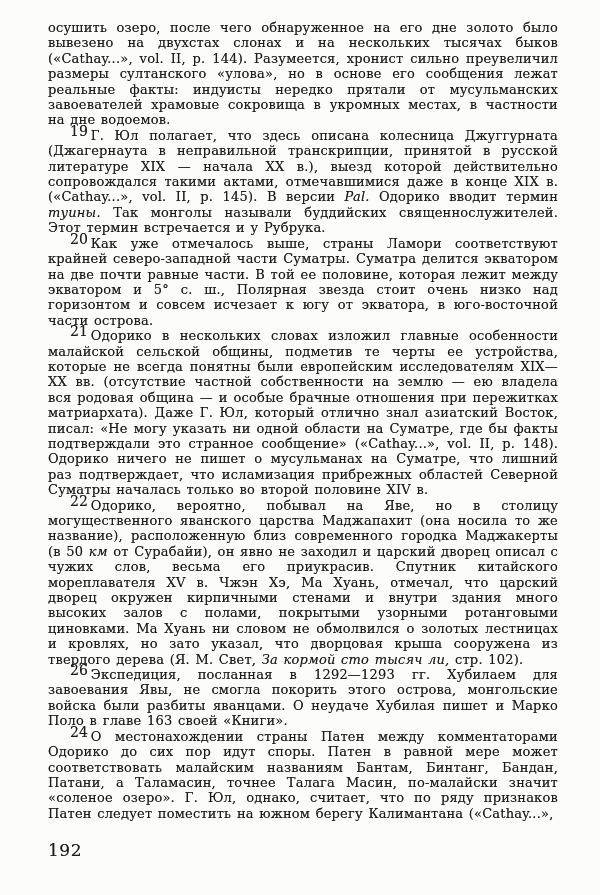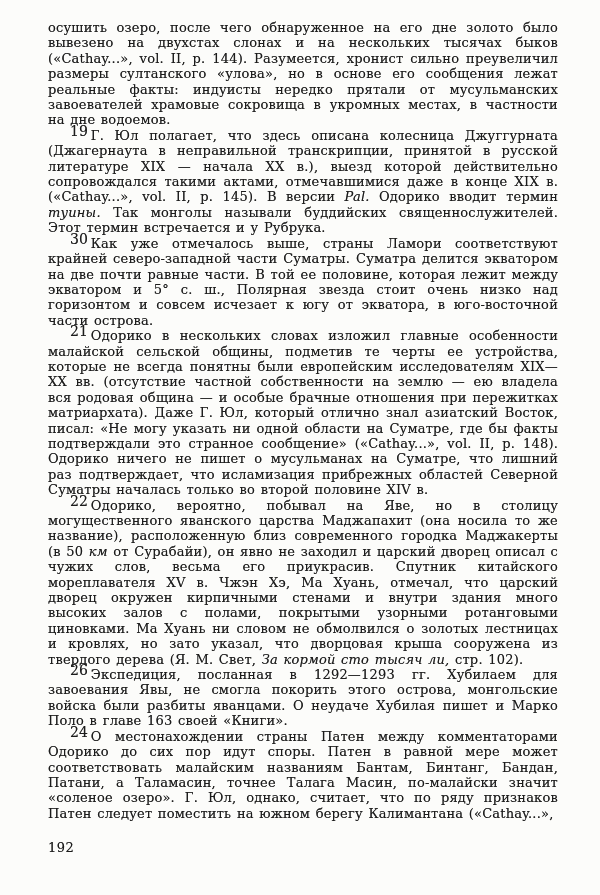--- a/index.html
+++ b/index.html
@@ -40,36 +40,36 @@
     font-size: 14px;
     line-height: 0;
     vertical-align: 4px;
     margin-right: 3px;
     letter-spacing: 0;
   }
   i.run-italic {
   }
   .page-number {
     margin-top: 19px;
-    font-size: 13px;
+    font-size: 17px;
     letter-spacing: 0.5px;
     text-shadow: 0 0 0.3px rgba(20,20,20,0.55);
   }
 </style>
 </head>
 <body>
 
 <div class="page">
   <div class="text-block">
 
     <p class="para noindent"><span>осушить озеро, после чего обнаруженное на его дне золото было вывезено на двухстах слонах и на нескольких тысячах быков («Cathay...», vol. II, p. 144). Разумеется, хронист сильно преувеличил размеры султанского «улова», но в основе его сообщения лежат реальные факты: индуисты нередко прятали от мусульманских завоевателей храмовые сокровища в укромных местах, в частности на дне водоемов.</span></p>
 
     <p class="para"><sup class="fn">19</sup><span>Г. Юл полагает, что здесь описана колесница Джуггурната (Джагернаута в неправильной транскрипции, принятой в русской литературе XIX — начала XX в.), выезд которой действительно сопровождался такими актами, отмечавшимися даже в конце XIX в. («Cathay...», vol. II, p. 145). В версии </span><i class="run-italic">Pal.</i><span> Одорико вводит термин </span><i class="run-italic">туины.</i><span> Так монголы называли буддийских священнослужителей. Этот термин встречается и у Рубрука.</span></p>
 
-    <p class="para"><sup class="fn">30</sup><span>Как уже отмечалось выше, страны Ламори соответствуют крайней северо-западной части Суматры. Суматра делится экватором на две почти равные части. В той ее половине, которая лежит между экватором и 5° с. ш., Полярная звезда стоит очень низко над горизонтом и совсем исчезает к югу от экватора, в юго-восточной части острова.</span></p>
+    <p class="para"><sup class="fn">20</sup><span>Как уже отмечалось выше, страны Ламори соответствуют крайней северо-западной части Суматры. Суматра делится экватором на две почти равные части. В той ее половине, которая лежит между экватором и 5° с. ш., Полярная звезда стоит очень низко над горизонтом и совсем исчезает к югу от экватора, в юго-восточной части острова.</span></p>
 
     <p class="para"><sup class="fn">21</sup><span>Одорико в нескольких словах изложил главные особенности малайской сельской общины, подметив те черты ее устройства, которые не всегда понятны были европейским исследователям XIX—XX вв. (отсутствие частной собственности на землю — ею владела вся родовая община — и особые брачные отношения при пережитках матриархата). Даже Г. Юл, который отлично знал азиатский Восток, писал: «Не могу указать ни одной области на Суматре, где бы факты подтверждали это странное сообщение» («Cathay...», vol. II, p. 148). Одорико ничего не пишет о мусульманах на Суматре, что лишний раз подтверждает, что исламизация прибрежных областей Северной Суматры началась только во второй половине XIV в.</span></p>
 
     <p class="para"><sup class="fn">22</sup><span>Одорико, вероятно, побывал на Яве, но в столицу могущественного яванского царства Маджапахит (она носила то же название), расположенную близ современного городка Маджакерты (в 50 </span><i class="run-italic">км</i><span> от Сурабайи), он явно не заходил и царский дворец описал с чужих слов, весьма его приукрасив. Спутник китайского мореплавателя XV в. Чжэн Хэ, Ма Хуань, отмечал, что царский дворец окружен кирпичными стенами и внутри здания много высоких залов с полами, покрытыми узорными ротанговыми циновками. Ма Хуань ни словом не обмолвился о золотых лестницах и кровлях, но зато указал, что дворцовая крыша сооружена из твердого дерева (Я. М. Свет, </span><i class="run-italic">За кормой сто тысяч ли,</i><span> стр. 102).</span></p>
 
     <p class="para"><sup class="fn">26</sup><span>Экспедиция, посланная в 1292—1293 гг. Хубилаем для завоевания Явы, не смогла покорить этого острова, монгольские войска были разбиты яванцами. О неудаче Хубилая пишет и Марко Поло в главе 163 своей «Книги».</span></p>
 
     <p class="para"><sup class="fn">24</sup><span>О местонахождении страны Патен между комментаторами Одорико до сих пор идут споры. Патен в равной мере может соответствовать малайским названиям Бантам, Бинтанг, Бандан, Патани, а Таламасин, точнее Талага Масин, по-малайски значит «соленое озеро». Г. Юл, однако, считает, что по ряду признаков Патен следует поместить на южном берегу Калимантана («Cathay...»,</span></p>
 
   </div>

